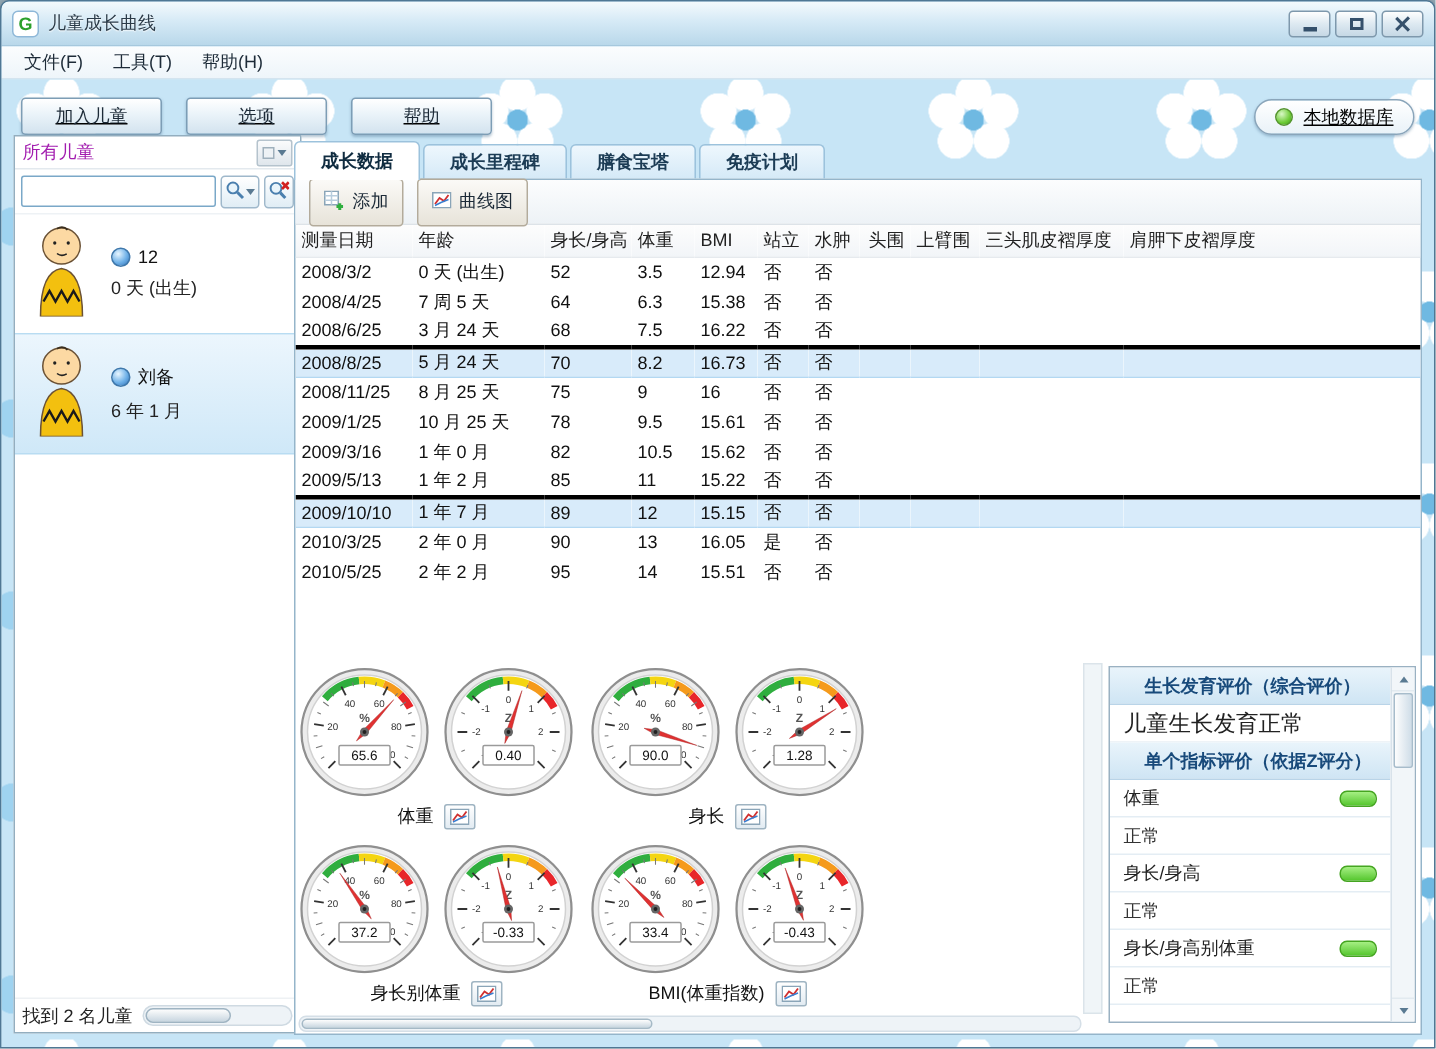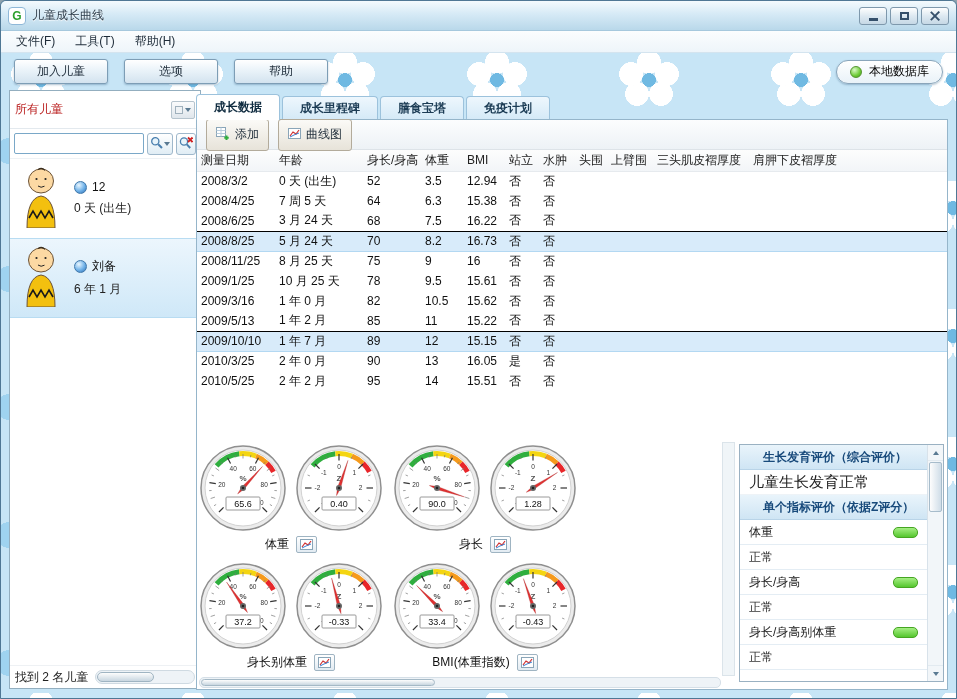--- a/index.html
+++ b/index.html
@@ -31,30 +31,30 @@
       radial-gradient(circle 12px at 40px 9px,#ffffff 98%,transparent),
       radial-gradient(circle 12px at 22px 21px,#ffffff 98%,transparent),
       radial-gradient(circle 12px at 58px 21px,#ffffff 98%,transparent),
       radial-gradient(circle 12px at 28px 41px,#ffffff 98%,transparent),
       radial-gradient(circle 12px at 52px 41px,#ffffff 98%,transparent),
       radial-gradient(circle 17px at 112px 84px,#8ccaec 98%,transparent),
       radial-gradient(circle 9px at 132px 104px,#a5d7f1 98%,transparent),
       radial-gradient(circle 13px at 8px 98px,#9fd3f0 98%,transparent);
     background-size:152px 128px;}
   
-  .toolbar-row{height:37px;display:flex;align-items:center;padding:0 13px;gap:16px;}
+  .toolbar-row{height:37px;display:flex;align-items:flex-end;padding:0 13px;gap:16px;text-decoration:underline;}
   .tb-btn{height:25px;min-width:94px;border:1px solid #7d9db5;border-radius:3px;font-size:12px;color:#1d2b38;
     background:linear-gradient(#ffffff,#eaf3f9 45%,#d3e3ef);box-shadow:0 1px 2px rgba(80,120,150,.45);}
   .local-db{margin-left:auto;height:24px;border-radius:12px;border:1px solid #8aa5ba;padding:0 13px;font-size:12px;
     background:linear-gradient(#ffffff,#e9f2f8);display:flex;align-items:center;gap:7px;box-shadow:0 1px 2px rgba(80,120,150,.45);}
   .green-dot{width:12px;height:12px;border-radius:50%;border:1px solid #55952f;
     background:radial-gradient(circle at 35% 30%,#d9f8c6,#6ecc37 60%,#3f9a1c);}
   
   .sidebar{position:absolute;left:8px;top:37px;width:192px;bottom:9px;background:#fff;border:1px solid #93aebf;}
-  .sb-header{height:38px;border-bottom:1px solid #e3e9ee;display:flex;align-items:center;padding:0 5px;font-size:12px;color:#b91c1c;}
+  .sb-header{height:22px;border-bottom:1px solid #e3e9ee;display:flex;align-items:center;padding:0 5px;font-size:12px;color:#a21caf;}
   .sb-view-btn{margin-left:auto;width:24px;height:18px;border:1px solid #b5c3cd;border-radius:2px;
     background:linear-gradient(#fafbfc,#dfe6ec);display:flex;align-items:center;justify-content:center;gap:2px;}
   .sq{width:8px;height:8px;border:1px solid #9fb0bc;background:#eef2f5;}
   .arr-down{width:0;height:0;border-left:3px solid transparent;border-right:3px solid transparent;border-top:4px solid #5a7a92;}
   .sb-search{height:30px;display:flex;align-items:center;gap:3px;padding:3px 4px;border-bottom:1px solid #eef2f5;}
   .sb-search input{flex:1;height:21px;border:1px solid #7aa8c8;border-radius:2px;font-size:12px;padding:0 4px;min-width:0;}
   .icon-btn{height:22px;border:1px solid #9fb8cb;border-radius:3px;padding:0 2px;
     background:linear-gradient(#ffffff,#e0edf5);display:flex;align-items:center;justify-content:center;gap:1px;}
   .child-item{min-height:79px;display:flex;align-items:center;gap:10px;padding:6px 8px;}
   .child-item.selected{background:linear-gradient(#ecf6fd,#cfe8f8);border-top:1px solid #b8dcf2;border-bottom:1px solid #b8dcf2;}
@@ -81,21 +81,21 @@
   .table-wrap{height:292px;overflow:hidden;}
   table{width:100%;border-collapse:collapse;font-size:12px;table-layout:fixed;}
   th{font-weight:normal;text-align:left;height:21px;padding:0 4px;color:#222;
     background:linear-gradient(#fdfdfd,#f2f5f8);border-bottom:1px solid #e6eaee;overflow:hidden;white-space:nowrap;}
   td{height:20px;padding:0 4px;color:#111;overflow:hidden;white-space:nowrap;}
   th:nth-child(1),td:nth-child(1){width:78px;} th:nth-child(2),td:nth-child(2){width:88px;}
   th:nth-child(3),td:nth-child(3){width:58px;} th:nth-child(4),td:nth-child(4){width:42px;}
   th:nth-child(5),td:nth-child(5){width:42px;} th:nth-child(6),td:nth-child(6){width:34px;}
   th:nth-child(7),td:nth-child(7){width:34px;} th:nth-child(8),td:nth-child(8){width:34px;text-align:right;}
   th:nth-child(9),td:nth-child(9){width:46px;} th:nth-child(10),td:nth-child(10){width:96px;}
-  tr.hl td{background:#d8ebfa;border-top:1px solid #000000;border-bottom:1px solid #b3d8f2;margin-left:44px;}
+  tr.hl td{background:#d8ebfa;border-top:3px solid #000000;border-bottom:1px solid #b3d8f2;margin-left:44px;}
   
   .bottom-region{position:absolute;left:0;right:0;top:322px;bottom:0;}
   .gauges-wrap{position:absolute;left:0;top:0;bottom:13px;width:524px;overflow:hidden;}
   .gauge-row{display:flex;gap:12px;padding-left:3px;margin-top:3px;}
   .gauge-row + .gauge-row{margin-top:10px;}
   .gauge-group{display:flex;flex-direction:column;align-items:center;}
   .gauge-pair{display:flex;gap:10px;}
   .gauge{width:86px;height:86px;}
   .gauge-label-row{display:flex;align-items:center;gap:7px;font-size:12px;color:#111;margin-top:5px;height:17px;}
   .mini-btn{width:21px;height:17px;border:1px solid #9fb4c2;border-radius:2px;padding:0;

